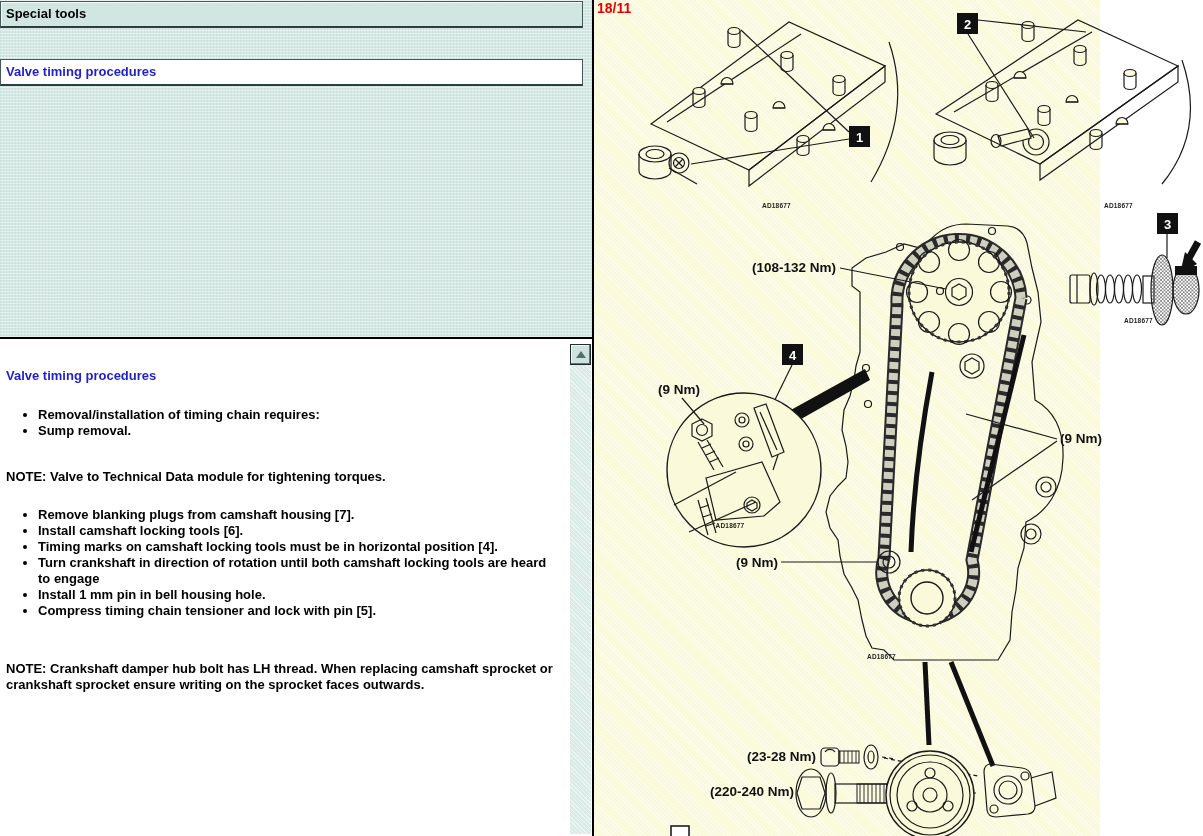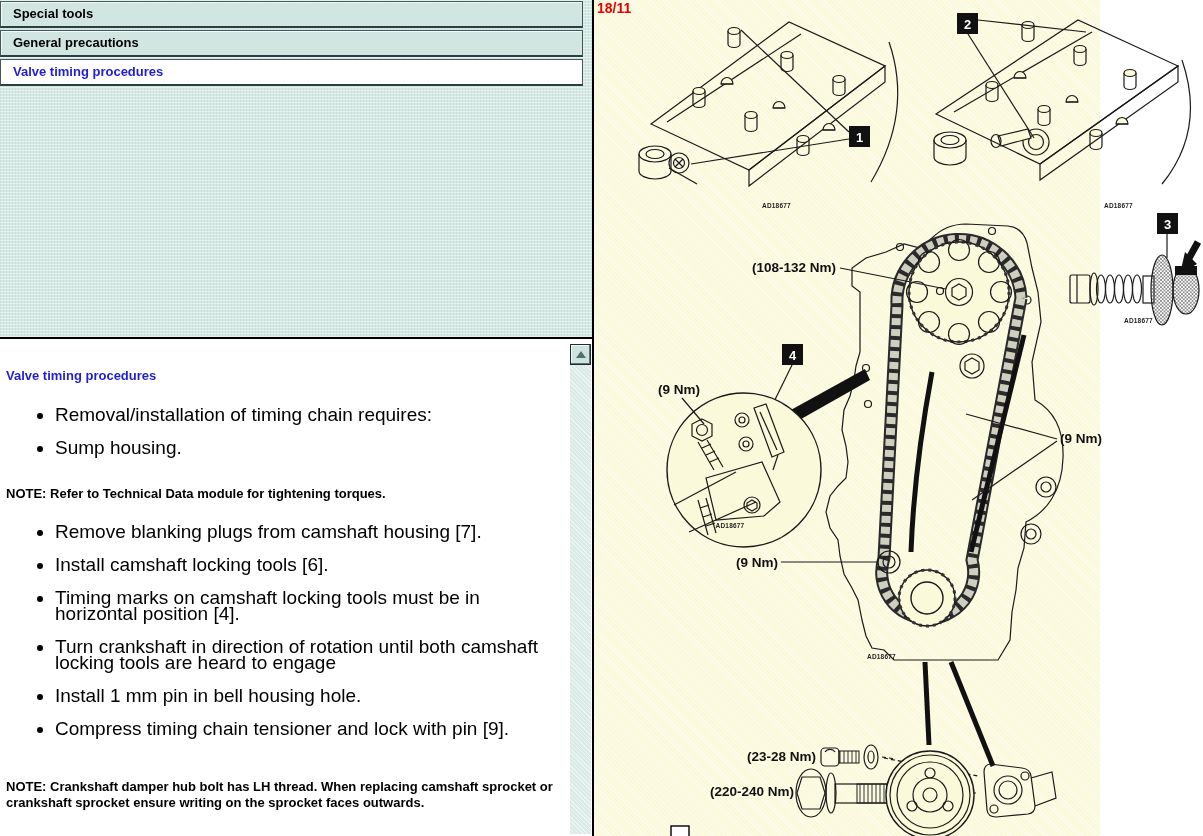--- a/index.html
+++ b/index.html
@@ -14,36 +14,36 @@
     background-image:
       repeating-linear-gradient(0deg, rgba(255,255,255,.45) 0 1px, transparent 1px 3px),
       repeating-linear-gradient(90deg, rgba(178,216,206,.45) 0 1px, transparent 1px 3px);
     border-bottom:2px solid #000;
     box-sizing:border-box;
   }
   .tab {
     position:absolute; left:0; width:583px; height:27px; box-sizing:border-box;
     border:1px solid #44585a; border-bottom:2px solid #2c3e40;
     background:#d2e6e1; color:#000; font-weight:bold; font-size:13px;
-    line-height:24px; padding-left:12px; cursor:default;
+    line-height:24px; padding-left:5px; cursor:default;
     box-shadow:inset 1px 1px 0 #f0faf7;
   }
   .tab.t1 { top:1px; }
   .tab.t2 { top:30px; }
   .tab.t3 { top:59px; background:#ffffff; color:#1f1fd0; box-shadow:none; }
   
   .content-panel {
     position:absolute; left:0; top:341px; width:592px; height:495px;
     background:#ffffff;
   }
   .content-text { position:absolute; left:6px; top:0; width:556px; color:#000; }
   .content-text h3 { margin:27px 0 0 0; font-size:13px; color:#1f1fd0; font-weight:bold; }
   .content-text ul { margin:24px 0 0 0; padding-left:32px; list-style:disc; }
   .content-text ul.second { margin-top:22px; }
-  .content-text li { font-size:19px; line-height:16px; margin:17px; }
+  .content-text li { font-size:13px; line-height:16px; margin:0;font-weight:bold; }
   .content-text p.note { margin:30px 0 0 0; font-size:13px; font-weight:bold; line-height:16px; }
   .content-text p.note2 { margin-top:42px; }
   
   .scrollbar { position:absolute; top:3px; right:1px; width:21px; height:490px; }
   .sb-track {
     position:absolute; top:0; left:0; width:21px; height:100%;
     background-color:#d9ebe6;
     background-image: repeating-linear-gradient(45deg, rgba(255,255,255,.5) 0 1px, transparent 1px 3px);
   }
   .sb-btn {
@@ -74,43 +74,40 @@
   svg .ln  { stroke:#1a1a1a; stroke-width:1.2; fill:none; }
   svg .fill-bg { fill:#faf9da; }
 </style>
 </head>
 <body>
 
 <div class="tabs-area">
   <div class="tab t1">
     <span>Special tools</span>
   </div>
-  <div class="tab t2">
-    <span>General precautions</span>
-  </div>
   <div class="tab t3">
     <span>Valve timing procedures</span>
   </div>
 </div>
 
 <div class="content-panel">
   <div class="content-text">
     <h3>Valve timing procedures</h3>
     <ul>
       <li><span>Removal/installation of timing chain requires:</span></li>
-      <li><span>Sump housing.</span></li>
+      <li><span>Sump removal.</span></li>
     </ul>
-    <p class="note">NOTE: Refer to Technical Data module for tightening torques.</p>
+    <p class="note">NOTE: Valve to Technical Data module for tightening torques.</p>
     <ul class="second">
       <li><span>Remove blanking plugs from camshaft housing [7].</span></li>
       <li><span>Install camshaft locking tools [6].</span></li>
       <li><span>Timing marks on camshaft locking tools must be in horizontal position [4].</span></li>
       <li><span>Turn crankshaft in direction of rotation until both camshaft locking tools are heard to engage</span></li>
       <li><span>Install 1 mm pin in bell housing hole.</span></li>
-      <li><span>Compress timing chain tensioner and lock with pin [9].</span></li>
+      <li><span>Compress timing chain tensioner and lock with pin [5].</span></li>
     </ul>
     <p class="note note2">NOTE: Crankshaft damper hub bolt has LH thread. When replacing camshaft sprocket or crankshaft sprocket ensure writing on the sprocket faces outwards.</p>
   </div>
   <div class="scrollbar">
     <div class="sb-track"></div>
     <div class="sb-btn">
       <div class="sb-arrow"></div>
     </div>
   </div>
 </div>

